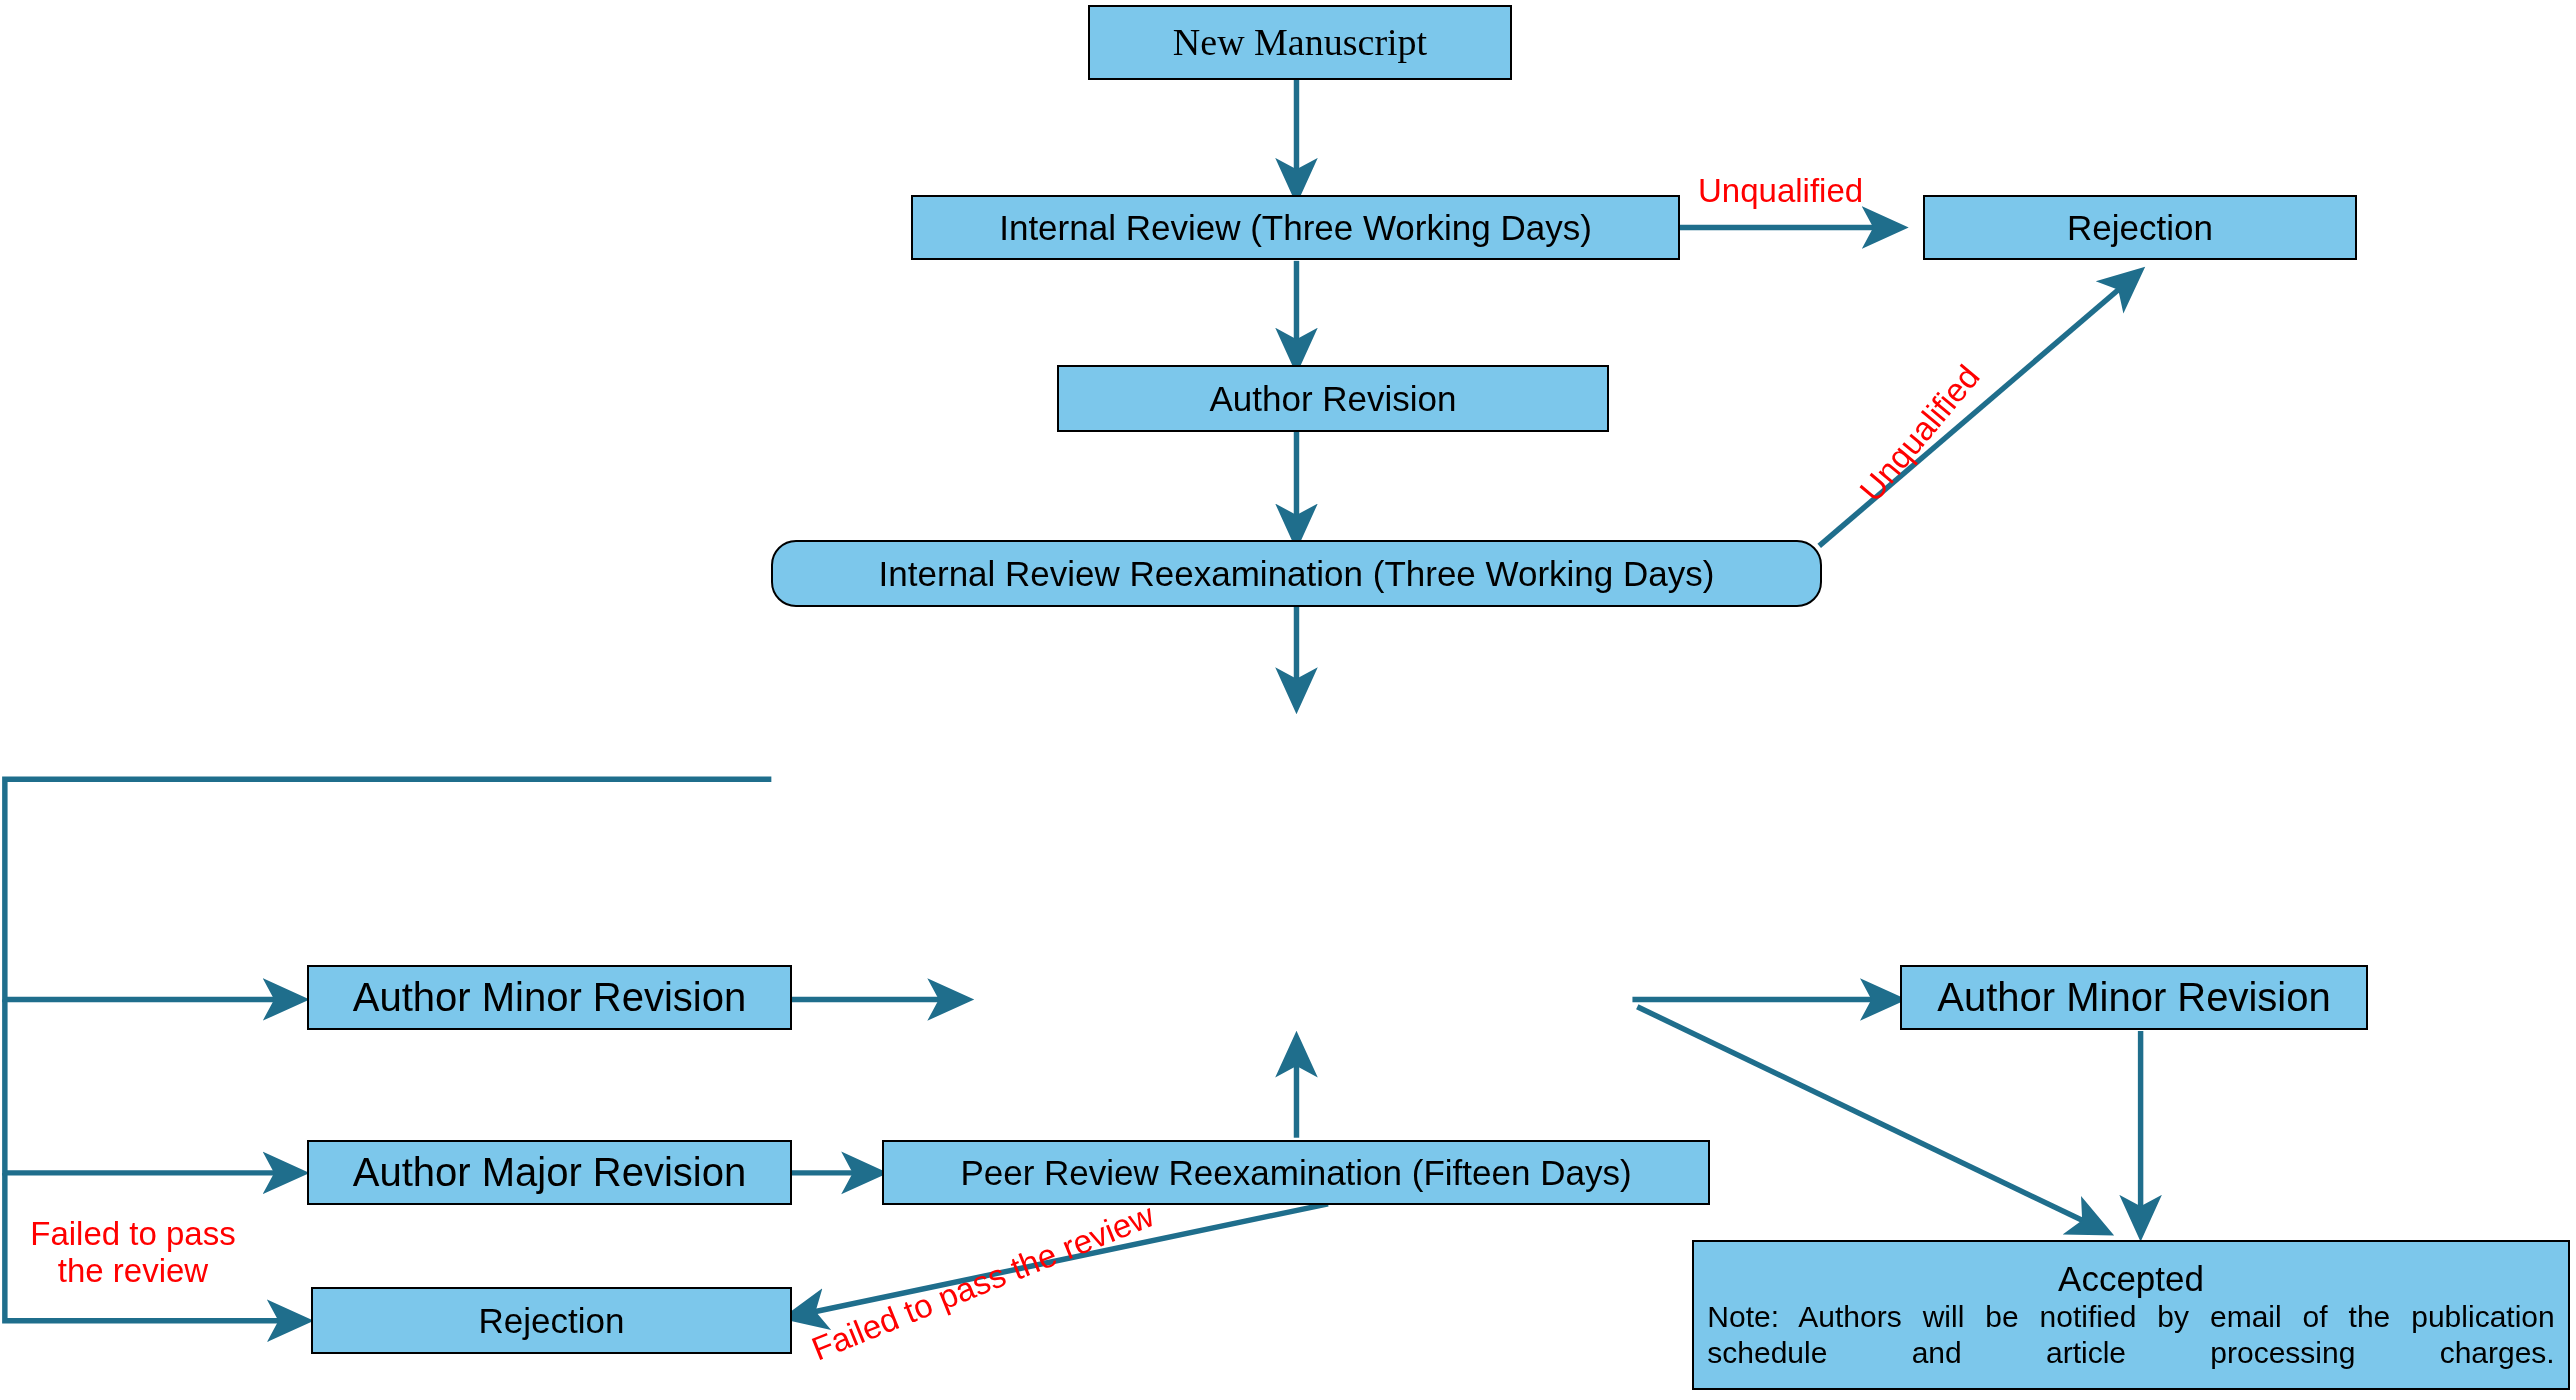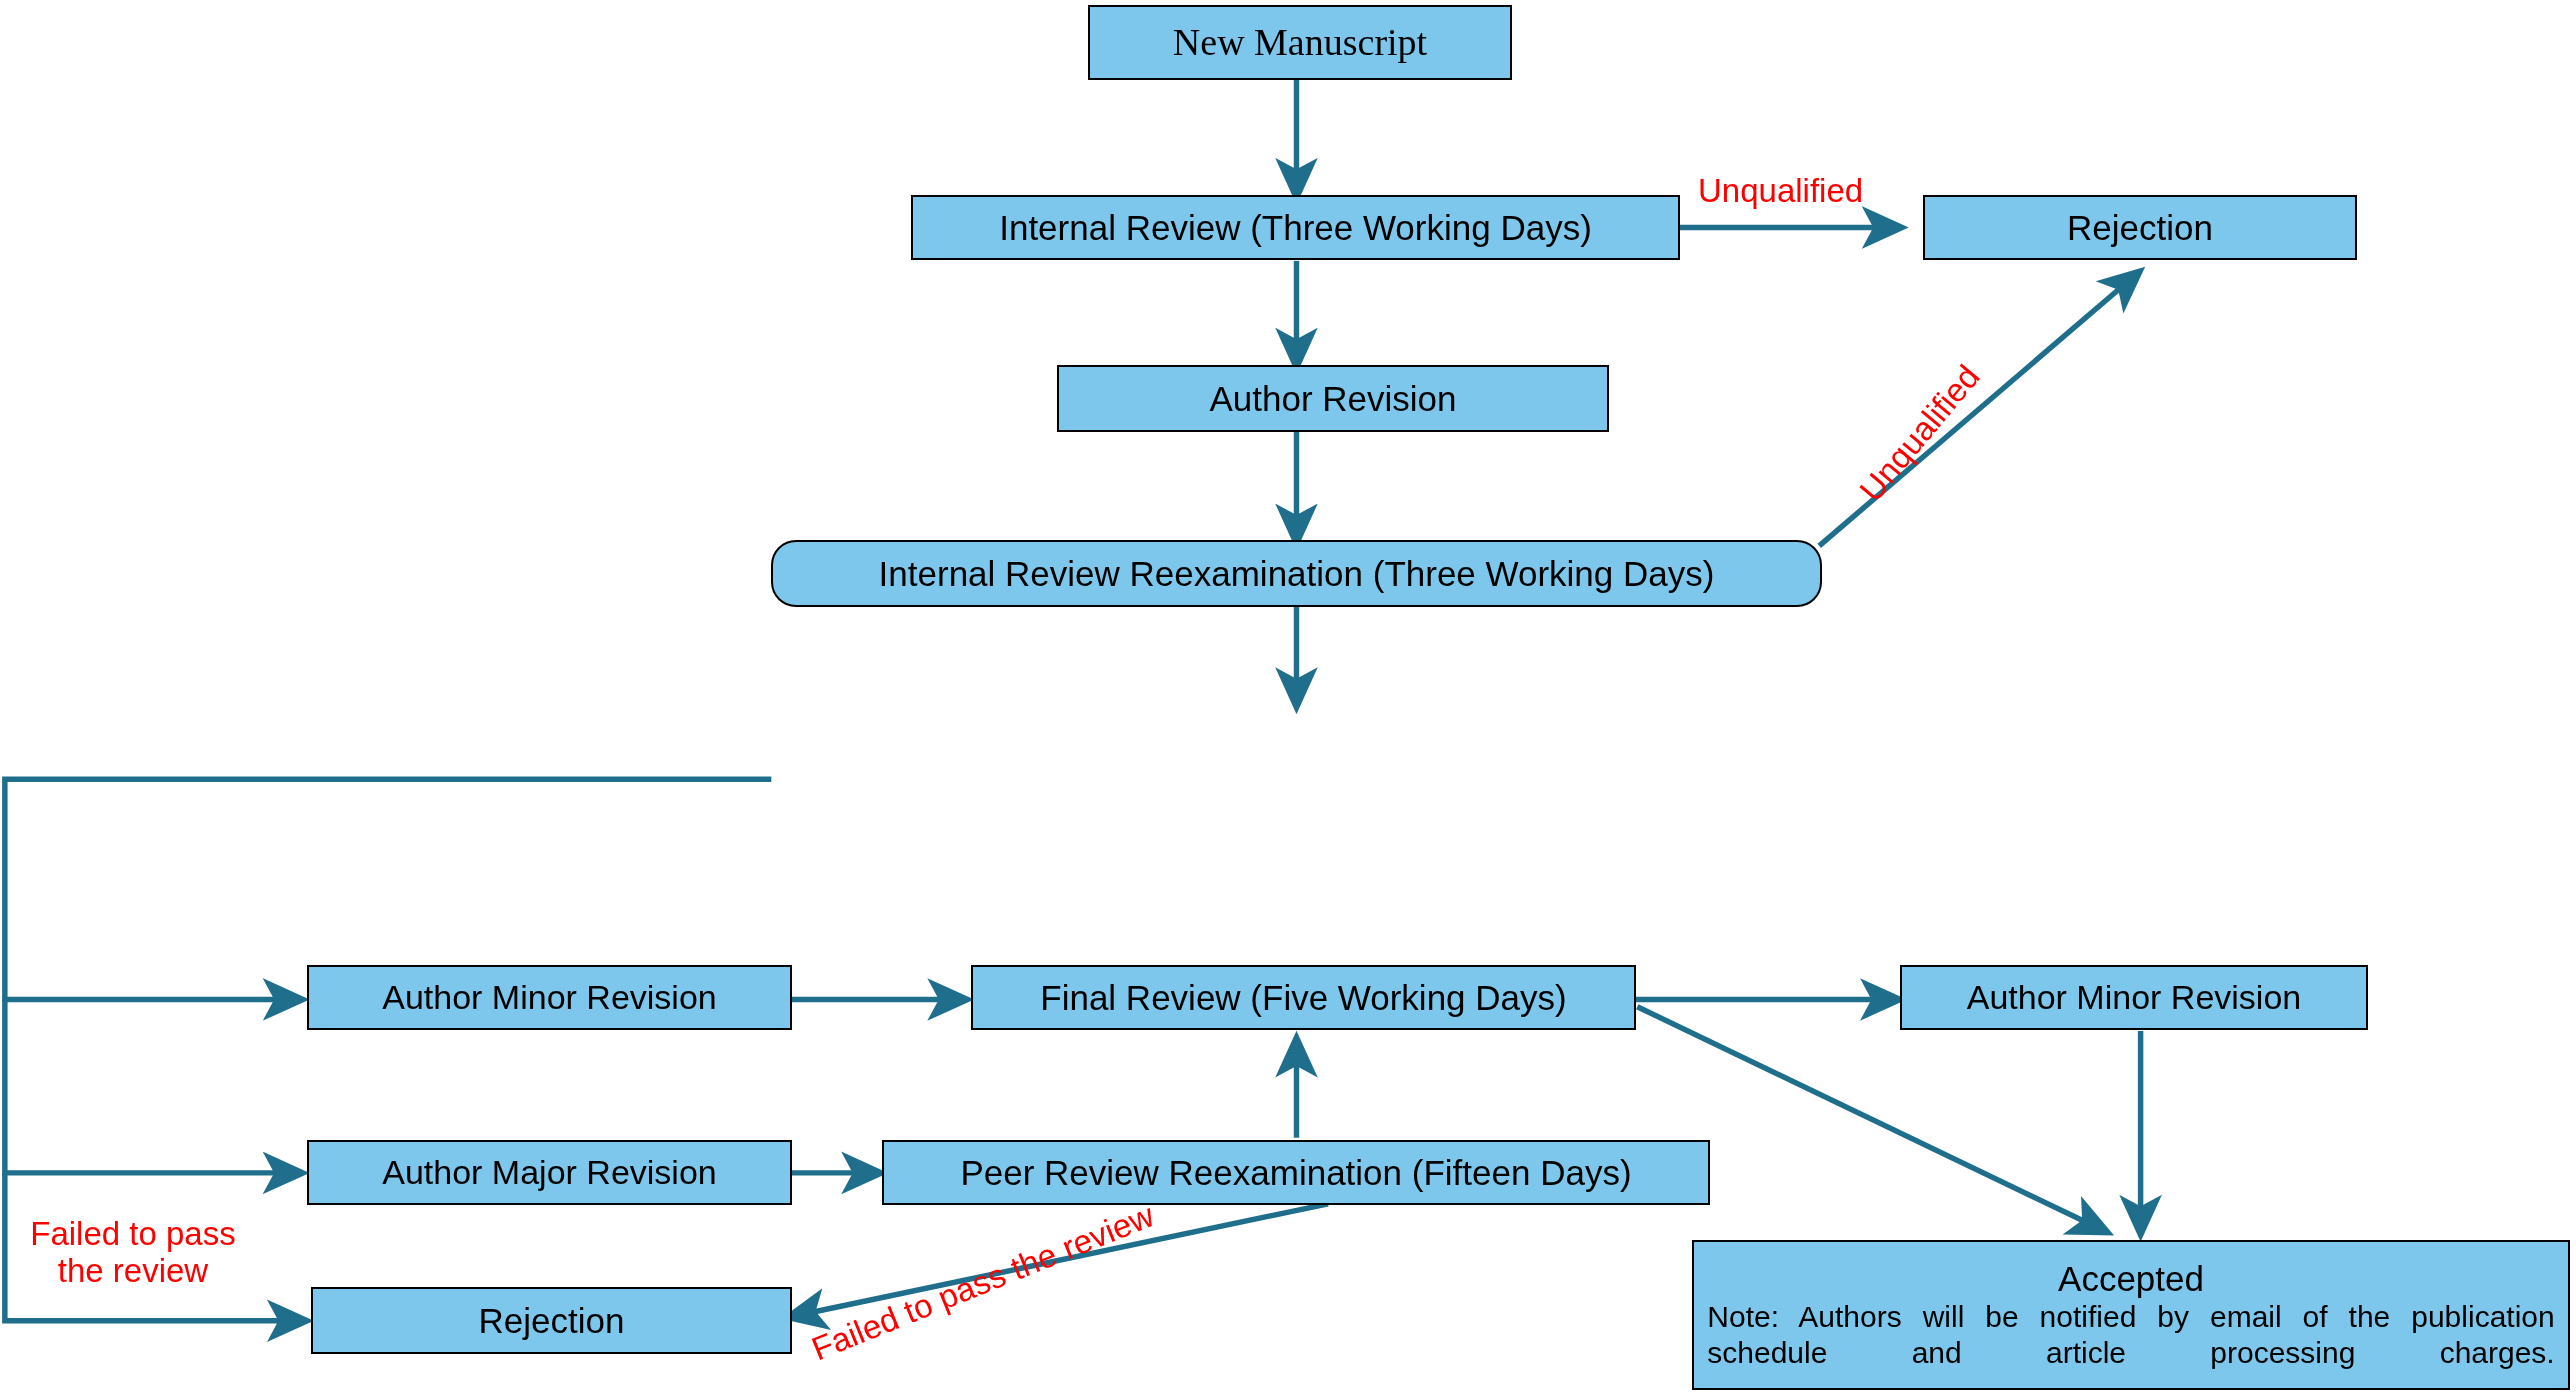--- a/index.html
+++ b/index.html
@@ -27,21 +27,21 @@
     font-stretch:condensed;
     line-height:1.12;
     z-index:3;
   }
   .node .title{
     display:block;
     width:100%;
     white-space:nowrap;
     font-size:35px;
   }
-  .node.small .title{font-size:34px;}
+  .node.small .title{font-size:40px;}
   .node .note{
     display:block;
     width:100%;
     font-size:30px;
     text-align:justify;
     text-align-last:justify;
     padding:0 13.3px;
     box-sizing:border-box;
     line-height:1.2;
   }
@@ -128,23 +128,20 @@
 
   <div class="node" style="left:771px;top:540px;width:1051px;height:67px;border-radius:25px;">
     <span class="title">Internal Review Reexamination (Three  Working Days)</span>
   </div>
 
 
   <div class="node small" style="left:307px;top:965px;width:485px;height:65px;">
     <span class="title">Author Minor Revision</span>
   </div>
 
-  <div class="node" style="left:971px;top:965px;width:665px;height:65px;">
-    <span class="title">Final Review (Five  Working Days)</span>
-  </div>
 
   <div class="node small" style="left:1900px;top:965px;width:468px;height:65px;">
     <span class="title">Author Minor Revision</span>
   </div>
 
   <div class="node small" style="left:307px;top:1140px;width:485px;height:65px;">
     <span class="title">Author Major Revision</span>
   </div>
 
   <div class="node" style="left:882px;top:1140px;width:828px;height:65px;">

